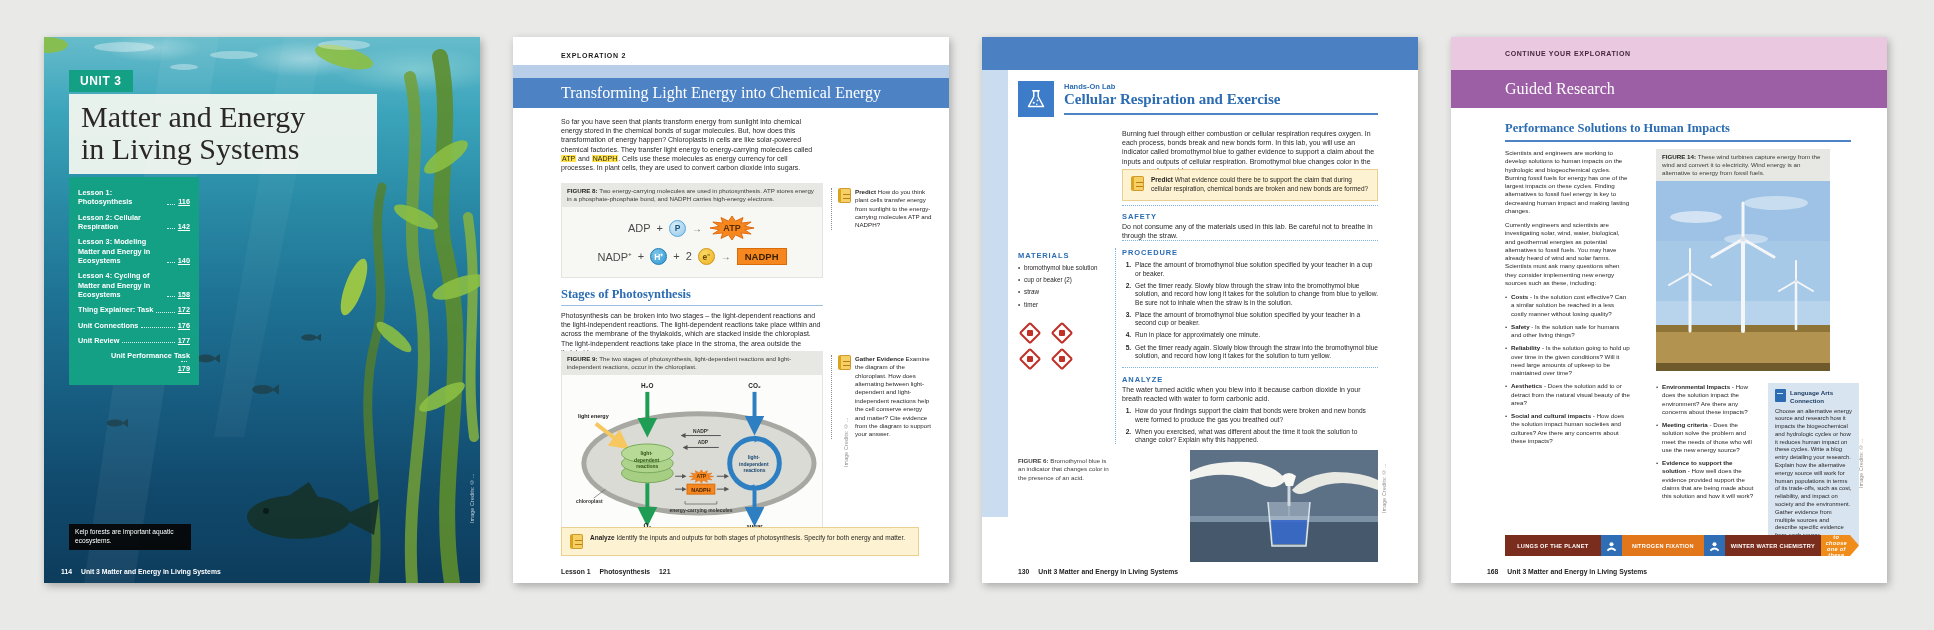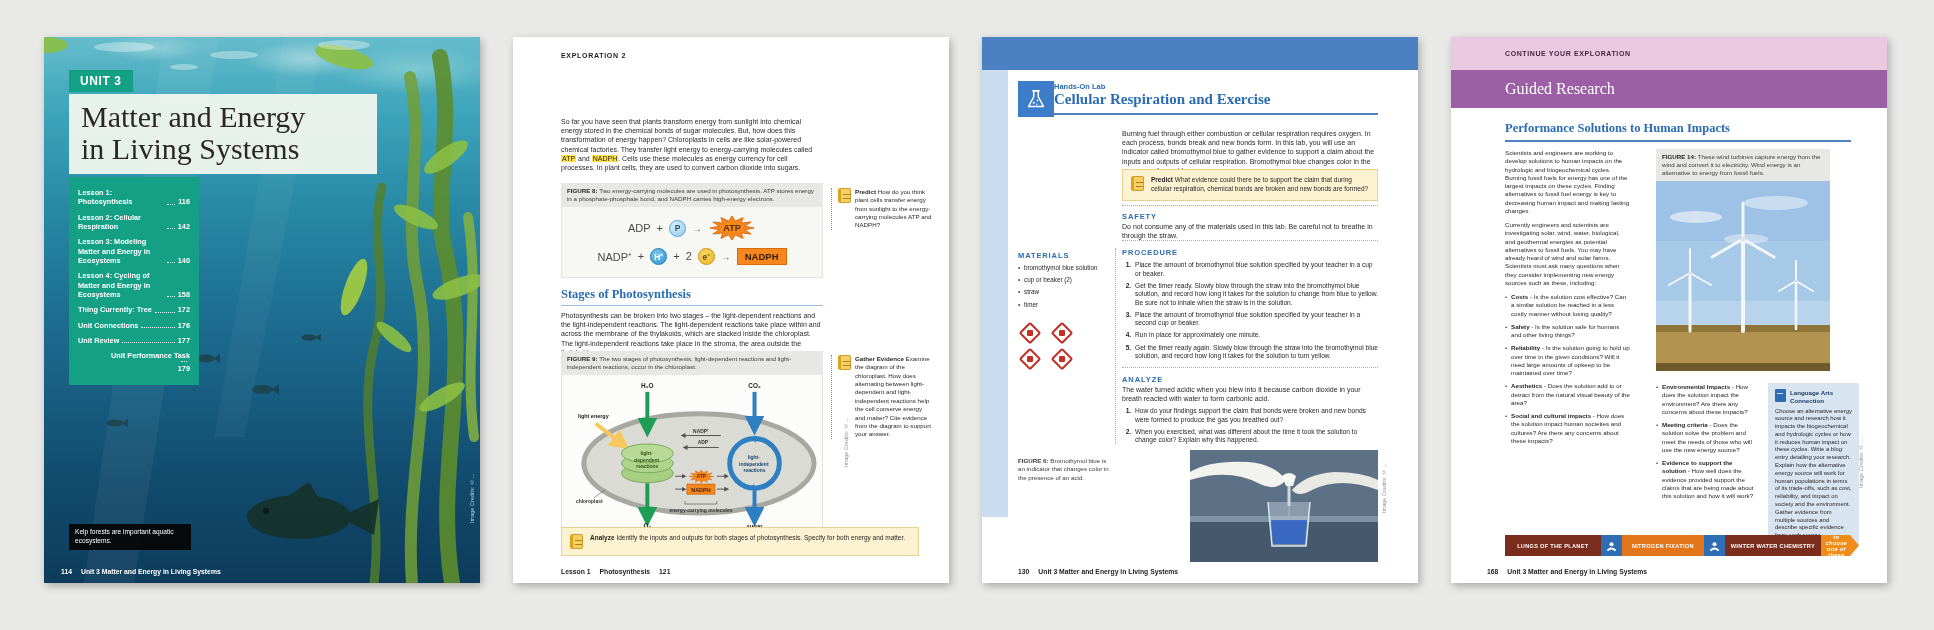--- a/index.html
+++ b/index.html
@@ -23,21 +23,21 @@
   .p1-unit { position:absolute; left:25px; top:33px; background:#14a085; color:#fff; font-weight:bold;
     font-size:12px; letter-spacing:.6px; padding:4px 11px; }
   .p1-titlebox { position:absolute; left:25px; top:57px; width:308px; background:rgba(241,245,238,.95);
     padding:7px 12px 9px; font-size:30px; line-height:1.07; color:#2b2724; }
   .p1-toc { position:absolute; left:25px; top:140px; width:130px; background:#14a085; color:#fff;
     padding:11px 9px 12px; font-size:7.3px; line-height:1.28; }
   .toc-row { display:flex; align-items:flex-end; margin-bottom:6px; }
   .toc-row:last-child { margin-bottom:0;flex-direction:column; }
   .toc-label { font-weight:bold; max-width:86px; }
   .toc-lead { flex:1; border-bottom:1.2px dotted rgba(255,255,255,.85); margin:0 3px 2px 3px; min-width:6px; }
-  .toc-page { font-weight:bold; }
+  .toc-page { font-weight:bold;text-decoration:underline; }
   .p1-caption { position:absolute; left:25px; bottom:33px; width:122px; background:rgba(5,5,5,.92); color:#fff;
     font-size:6.6px; line-height:1.35; padding:4px 6px; }
   .pg-footer { position:absolute; bottom:8px; font-size:6.8px; font-weight:bold; display:flex; gap:9px; }
   .p1 .pg-footer { left:17px; color:#fff; }
   .p1 .vcred { right:5px; bottom:60px; color:rgba(255,255,255,.75); }
 
   
   .body-txt { font-size:7px; line-height:1.32; color:#2a2626; }
   .hl { background:#ffe24a; padding:0 1px; }
   .figcap { background:#e7e7e3; padding:4px 6px; font-size:6.2px; line-height:1.3; color:#3a3a3a; }
@@ -75,21 +75,21 @@
   .p2-fig9 { position:absolute; top:314px; left:48px; width:262px; }
   .fig9-body { background:#fcfcfa; border:1px solid #e3e3df; border-top:none; padding:3px 0 2px; }
   .note-gather { position:absolute; top:318px; left:318px; width:101px; }
   .p2-analyze { position:absolute; top:490px; left:48px; right:30px; }
   .p2 .pg-footer { left:48px; color:#1d1d1d; }
   .p2 .vcred { left:330px; top:380px; }
 
   
   .p3-topbar { position:absolute; top:0; left:0; right:0; height:33px; background:#4b80c3; }
   .p3-stripe { position:absolute; top:33px; left:0; width:26px; height:447px; background:#c9dcf0; }
-  .p3-header { position:absolute; top:44px; left:36px; right:40px; display:flex; align-items:flex-start; }
+  .p3-header { position:absolute; top:44px; left:36px; right:40px; display:flex; gap:10px; align-items:flex-start; }
   .lab-iconbox { width:36px; height:36px; background:#3d7cc9; display:grid; place-items:center; flex:none; }
   .p3-kicker { color:#2b6cb3; font-weight:bold; font-size:7.5px; margin-top:1px; }
   .p3-title { color:#2b6cb3; font-weight:bold; font-size:15px; line-height:1.1; border-bottom:2px solid #4d82c4; padding-bottom:5px; }
   .p3-headtext { flex:1; }
   .p3-block { position:absolute; left:140px; right:40px; }
   .p3-side { position:absolute; left:36px; width:94px; }
   .p3 .vdots { position:absolute; left:133px; top:211px; height:196px; border-left:1.5px dotted #7fb2e5; }
   .mat-list { list-style:none; margin-top:4px; }
   .mat-list li { font-size:6.3px; line-height:1.3; margin-bottom:4px; padding-left:6px; position:relative; }
   .mat-list li::before { content:"•"; position:absolute; left:0; top:0; color:#444; }
@@ -214,21 +214,21 @@
           <span class="toc-label">Lesson 3: Modeling Matter and Energy in Ecosystems</span>
           <span class="toc-lead"></span>
           <span class="toc-page">140</span>
         </div>
       <div class="toc-row">
           <span class="toc-label">Lesson 4: Cycling of Matter and Energy in Ecosystems</span>
           <span class="toc-lead"></span>
           <span class="toc-page">158</span>
         </div>
       <div class="toc-row">
-          <span class="toc-label">Thing Currently: Tree</span>
+          <span class="toc-label">Thing Explainer: Task</span>
           <span class="toc-lead"></span>
           <span class="toc-page">172</span>
         </div>
       <div class="toc-row">
           <span class="toc-label">Unit Connections</span>
           <span class="toc-lead"></span>
           <span class="toc-page">176</span>
         </div>
       <div class="toc-row">
           <span class="toc-label">Unit Review</span>
@@ -244,20 +244,24 @@
     <div class="p1-caption">Kelp forests are important aquatic ecosystems.</div>
     <div class="pg-footer">
       <span>114</span>
       <span>Unit 3 Matter and Energy in Living Systems</span>
     </div>
     <div class="vcred">Image Credits: ©…</div>
   </div>
 
   <div class="page p2">
     <div class="p2-kicker">EXPLORATION 2</div>
+    <div class="p2-banner">
+      <div class="p2-strip hatch"></div>
+      <div class="p2-main hatch serif">Transforming Light Energy into Chemical Energy</div>
+    </div>
     <p class="p2-intro body-txt"><span>So far you have seen that plants transform energy from sunlight into chemical energy stored in the chemical bonds of sugar molecules. But, how does this transformation of energy happen? Chloroplasts in cells are like solar-powered chemical factories. They transfer light energy to energy-carrying molecules called </span><span class="hl">ATP</span><span> and </span><span class="hl">NADPH</span><span>. Cells use these molecules as energy currency for cell processes. In plant cells, they are used to convert carbon dioxide into sugars.</span></p>
 
     <div class="p2-fig8">
       <div class="figcap"><b>FIGURE 8:</b> <span>Two energy-carrying molecules are used in photosynthesis. ATP stores energy in a phosphate-phosphate bond, and NADPH carries high-energy electrons.</span></div>
       <div class="fig8-body">
         <div class="eq">
           <span>ADP</span>
           <span>+</span>
           <span class="chip chip-p">P</span>
           <span class="eq-arrow">→</span>

